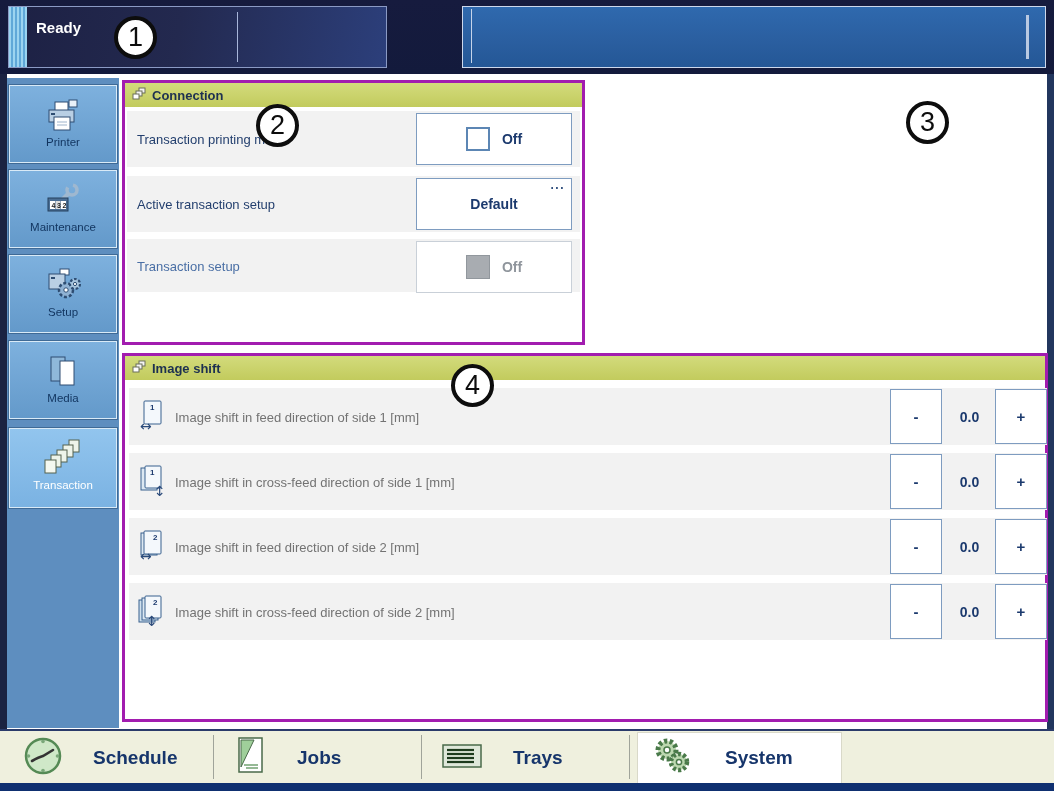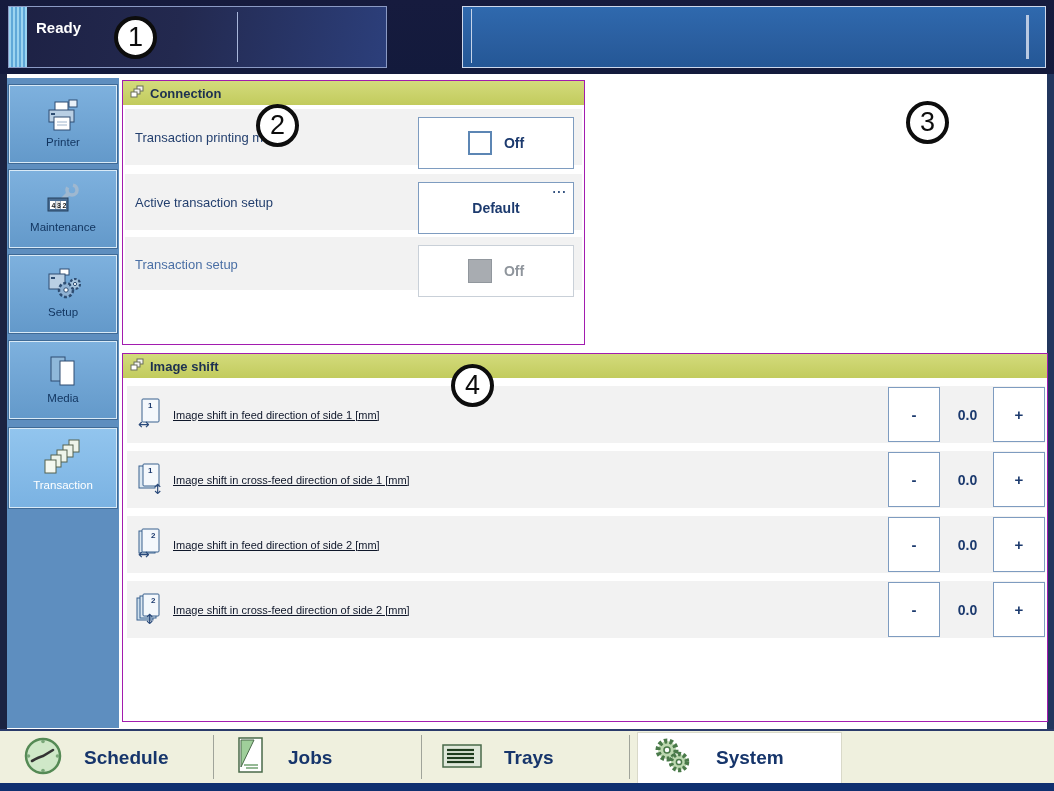--- a/index.html
+++ b/index.html
@@ -32,35 +32,35 @@
   .sidebar { position:absolute; left:7px; top:78px; width:112px; height:650px; background:#5e8ebf; }
   .sbtn { position:absolute; left:1px; width:110px; height:80px; text-align:center; cursor:pointer;
           background:linear-gradient(180deg,#7eb1de,#6399ca);
           border:1px solid #3f6a96; box-shadow:inset 0 0 0 1px #d9eaf7; }
   .sbtn .icon { height:48px; display:flex; align-items:flex-end; justify-content:center; padding-top:8px; }
   .sbtn .lbl { display:block; font-size:11.5px; color:#11345f; margin-top:3px; }
   .sbtn.selected { background:linear-gradient(180deg,#92c5ee,#7ab2e2); }
   .sbtn.selected .lbl { color:#ffffff; }
 
   
-  .panel { position:absolute; background:#ffffff; border:1px solid #a21caf; }
+  .panel { position:absolute; background:#ffffff; border:3px solid #a21caf; }
   .p-conn  { left:122px; top:80px;  width:463px; height:265px; }
   .p-proto { left:588px; top:80px;  width:460px; height:265px; }
   .p-shift { left:122px; top:353px; width:926px; height:369px; }
   .phead { position:absolute; left:0; top:0; right:0; height:24px;
            background:linear-gradient(180deg,#d3db7c,#c2cb5d);
            display:flex; align-items:center; gap:6px; padding-left:7px;
            font-size:13px; font-weight:bold; color:#1d3050; }
 
   
   .crow { position:absolute; left:2px; right:2px; height:56px; background:#f2f2f2; }
   .crow .rlbl { position:absolute; left:10px; top:50%; transform:translateY(-50%);
                 font-size:13px; color:#233f6e; }
   .crow .rlbl.dis { color:#4a6fa5; }
-  .ctl { position:absolute; right:8px; top:8px; width:156px; height:52px; background:#fff;
+  .ctl { position:absolute; right:8px; top:2px; width:156px; height:52px; background:#fff;
          border:1px solid #7e9cc0; display:flex; align-items:center; justify-content:center; gap:12px; cursor:pointer; }
   .ctl .cbox { width:24px; height:24px; background:#fff; border:2px solid #5c86b4; }
   .ctl .btxt { font-size:14px; font-weight:bold; color:#1c3a6e; }
   .ctl .more { position:absolute; top:-1px; right:6px; font-size:12px; font-weight:bold;
                color:#2a4a7a; letter-spacing:1.5px; }
   .ctl.disabled { border-color:#c9d0d8; cursor:default; }
   .ctl.disabled .sq { width:24px; height:24px; background:#a8acb1; border:1px solid #91979d; }
   .ctl.disabled .btxt { color:#8f959c; }
 
   
@@ -72,33 +72,33 @@
   .col-head .cdiv { position:absolute; left:260px; top:2px; width:1px; height:18px; background:#b9b9b9; }
   .prow { position:absolute; left:0; top:46px; right:0; height:46px; border-bottom:1px solid #e8e8e8;
           font-size:12.5px; color:#6f6f6f; }
   .prow .c1 { position:absolute; left:20px; top:17px; }
   .prow .c2 { position:absolute; left:268px; top:17px; }
 
   
   .srow { position:absolute; left:4px; width:918px; height:57px; background:#f2f2f2; }
   .srow .sicon { position:absolute; left:8px; top:12px; }
   .srow .slbl { position:absolute; left:46px; top:50%; transform:translateY(-50%);
-                font-size:11px; color:#0f172a;text-decoration:underline; }
+                font-size:13px; color:#737373; }
   .stepbtn { position:absolute; top:1px; width:52px; height:55px; background:#fff;
              border:1px solid #7e9cc0; display:flex; align-items:center; justify-content:center;
              font-size:15px; font-weight:bold; color:#1c3a6e; cursor:pointer; }
   .stepbtn.minus { left:761px; }
   .stepbtn.plus  { left:866px; }
   .sval { position:absolute; left:815px; top:0; width:51px; height:57px; display:flex;
           align-items:center; justify-content:center; font-size:14px; font-weight:bold; color:#1c3a6e; }
 
   
   .bottombar { position:absolute; left:0; top:729px; width:1054px; height:54px;
                background:#eff0de; border-top:2px solid #2a3b6a; }
-  .tab { position:absolute; top:4px; height:46px; display:flex; align-items:center; gap:20px;
+  .tab { position:absolute; top:4px; height:46px; display:flex; align-items:center; gap:29px;
          padding-left:14px; cursor:pointer; }
   .tab .tlbl { font-size:19px; font-weight:bold; color:#16356b; }
   .tab.active { top:1px; height:51px; background:#ffffff; border:1px solid #d9d9c9; border-bottom:none; }
   .tsep { position:absolute; top:4px; width:1px; height:44px; background:#a0a49a; }
 
   
   .callout { position:absolute; width:43px; height:43px; border-radius:50%; background:#fff;
              border:4px solid #0d0d0d; display:flex; align-items:center; justify-content:center;
              font-size:27px; color:#0d0d0d; z-index:60; }
 </style>

